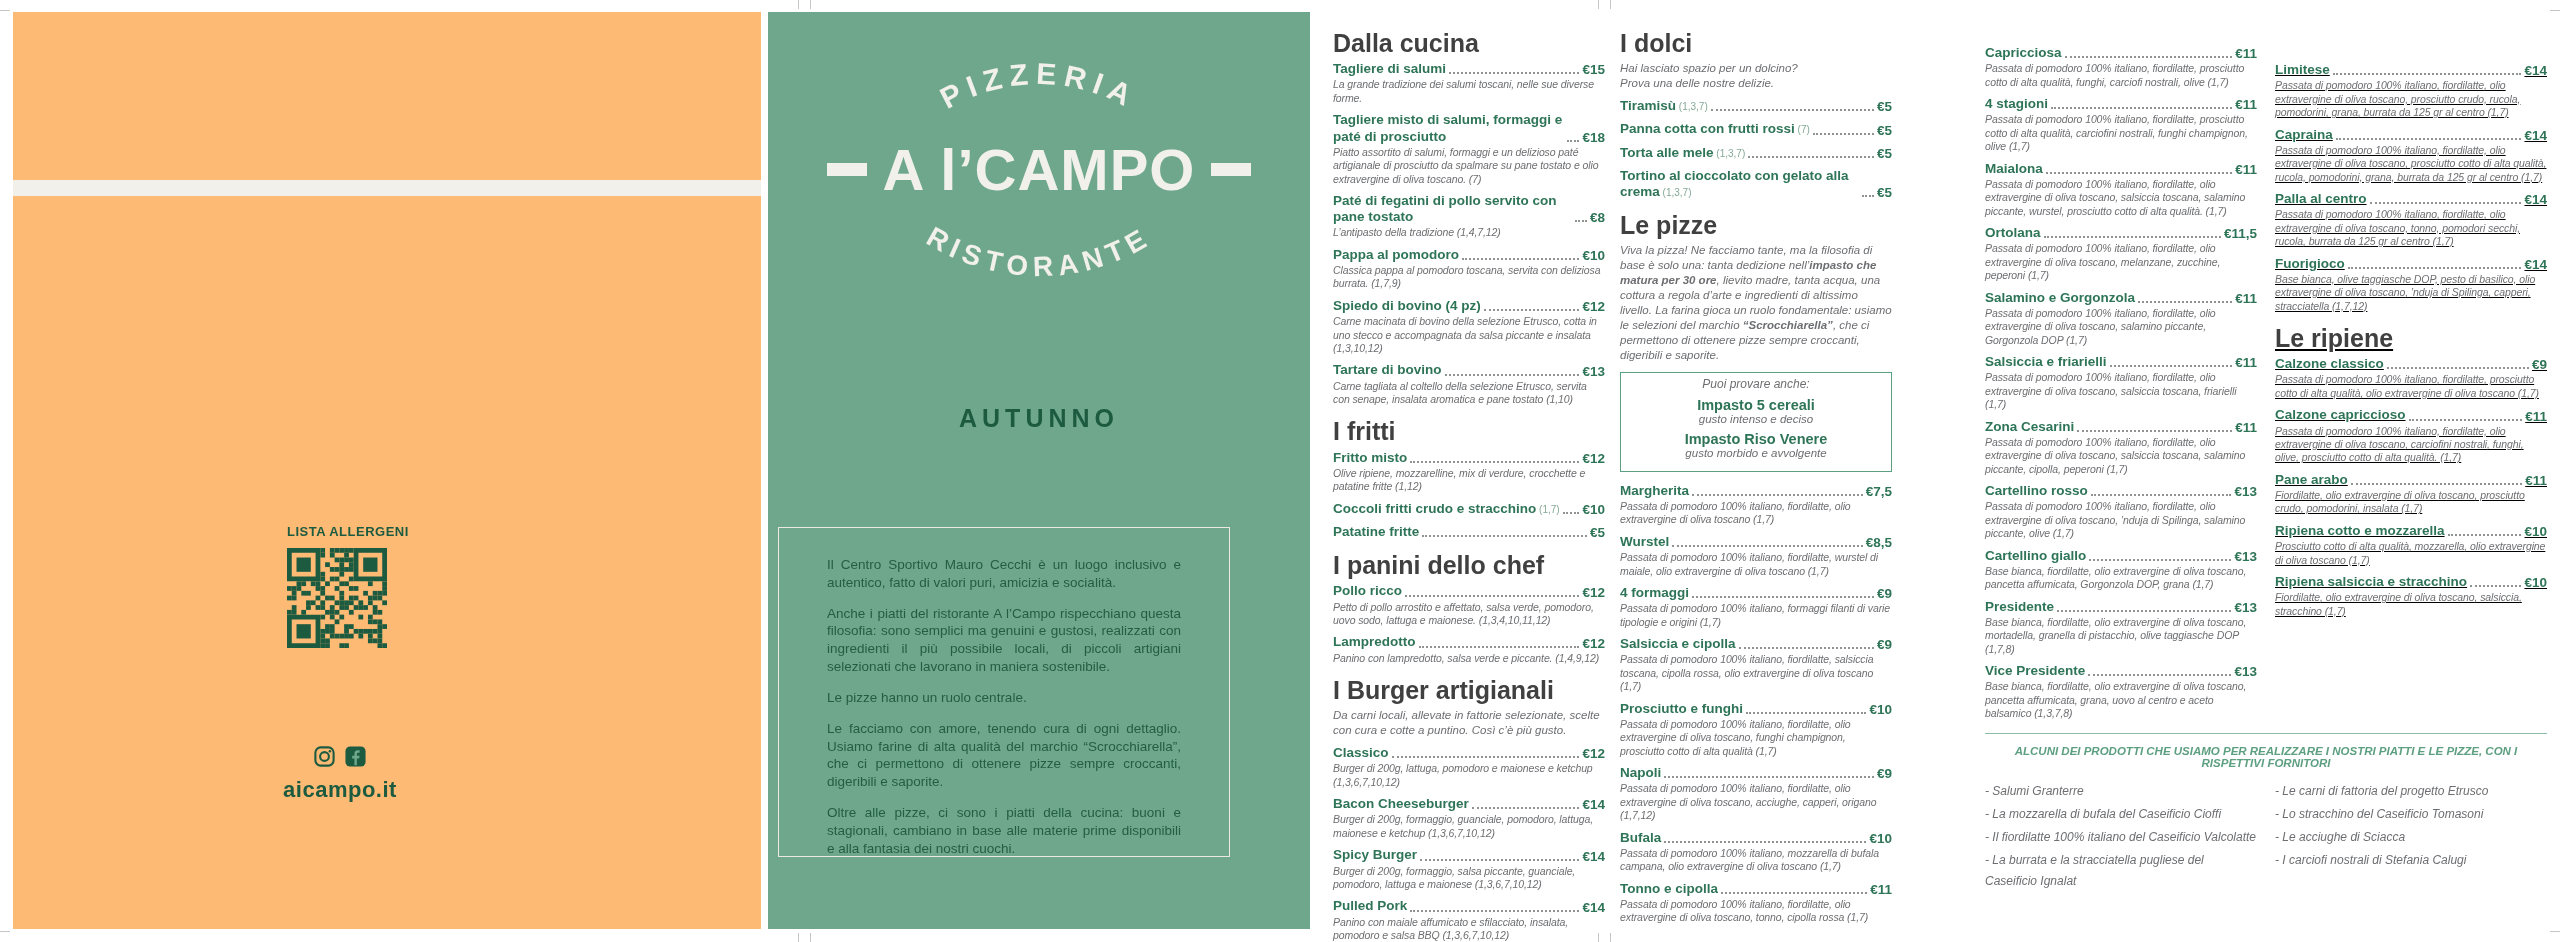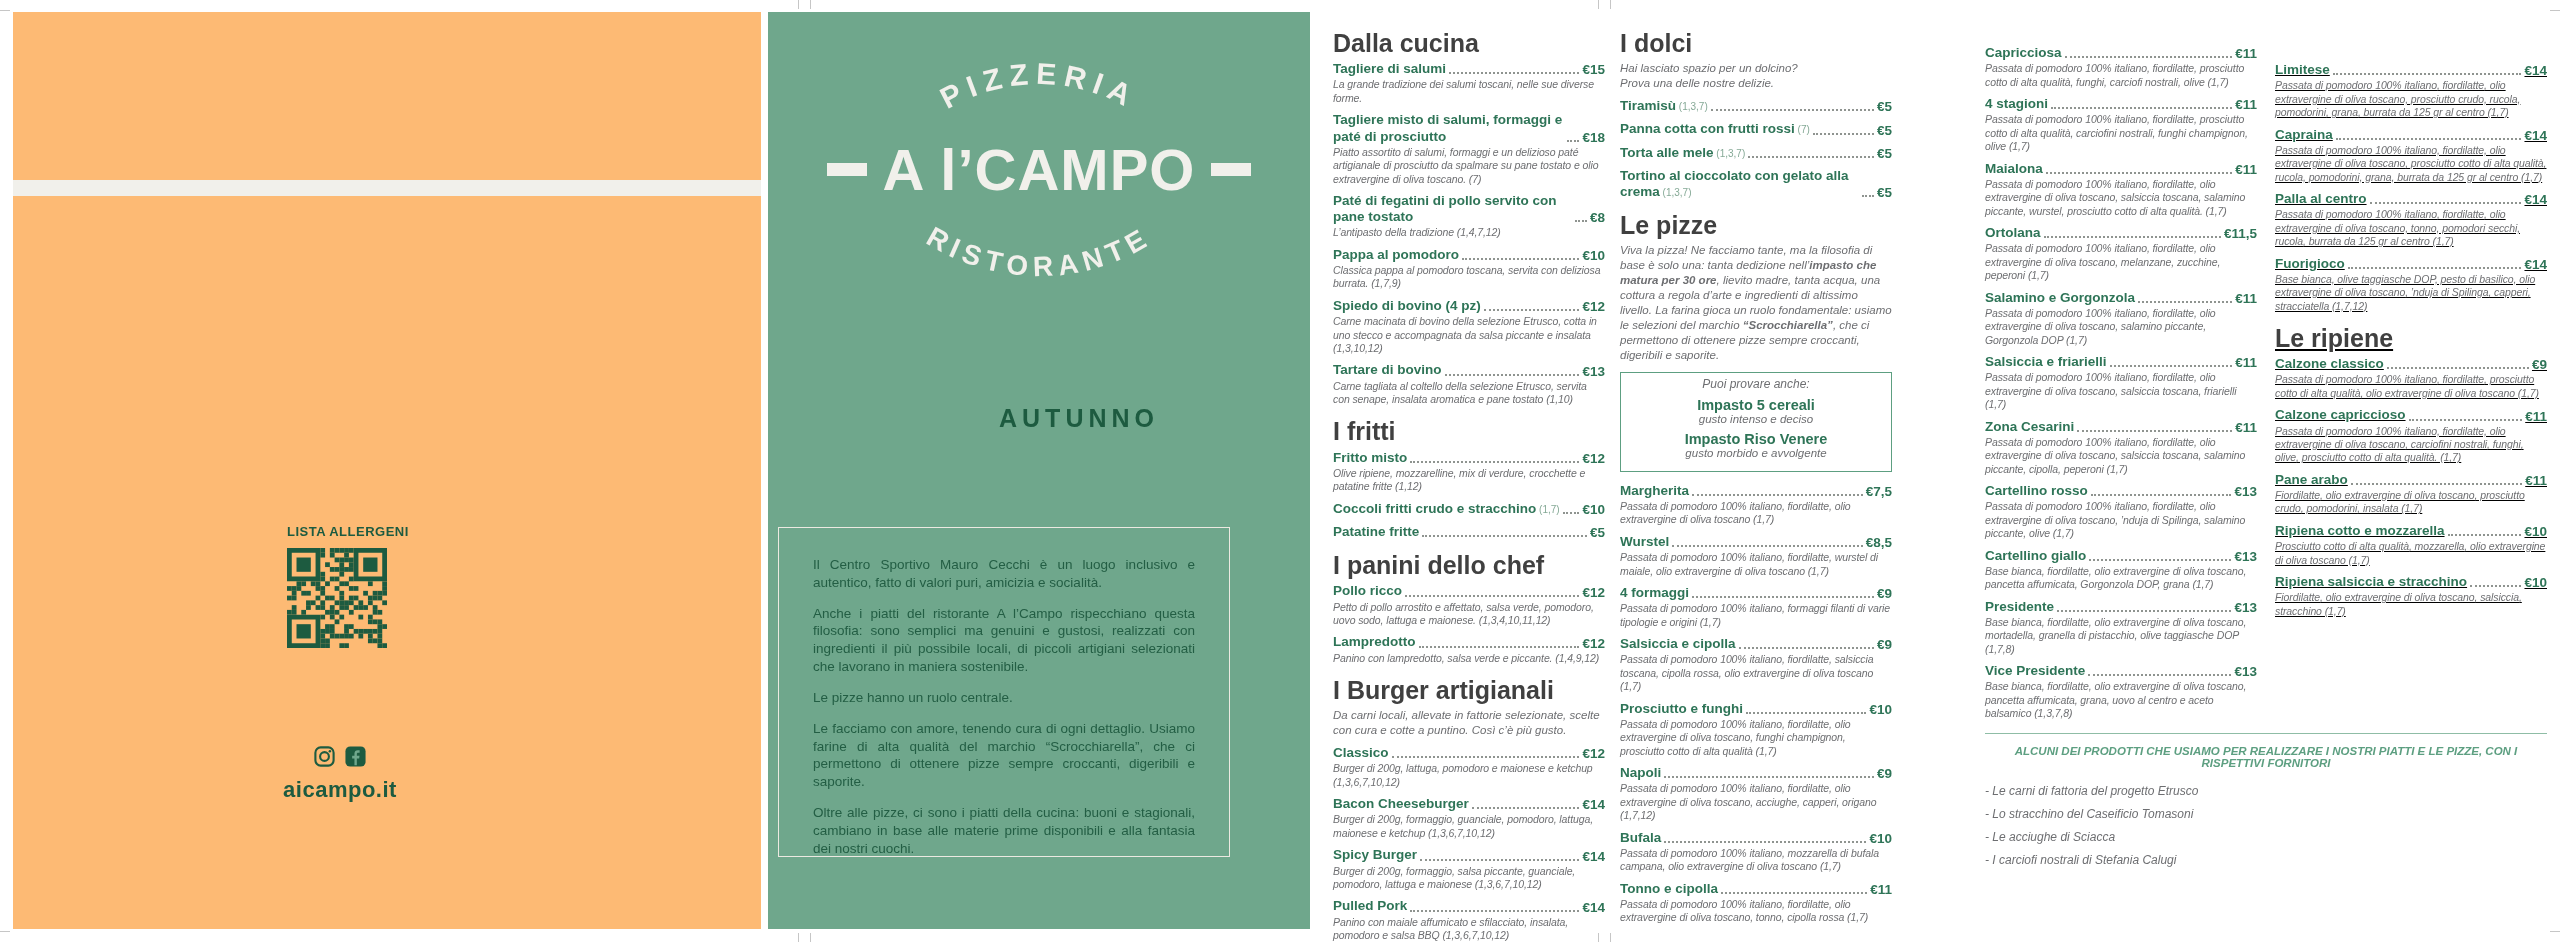--- a/index.html
+++ b/index.html
@@ -13,25 +13,25 @@
   .back-cover{position:absolute;left:13px;top:12px;width:748px;height:917px;background:#fdba74;}
   .front-cover{position:absolute;left:768px;top:12px;width:542px;height:917px;background:#6fa78c;}
   .cover-stripe{position:absolute;left:0;top:168px;width:100%;height:16px;background:#f1f0eb;}
 
   
   .logo{position:absolute;left:0;top:38px;width:100%;text-align:center;color:#f1f0eb;}
   .logo-name-row{display:flex;align-items:center;justify-content:center;gap:16px;margin-top:-14px;}
   .logo-dash{width:40px;height:13px;background:#f1f0eb;}
   .logo-name{font-size:58px;font-weight:bold;letter-spacing:1px;color:#f1f0eb;white-space:nowrap;}
   .season{position:absolute;left:0;top:392px;width:100%;text-align:center;
-          font-size:25px;font-weight:bold;letter-spacing:5px;color:#1d5b40;padding-left:40px;}
+          font-size:25px;font-weight:bold;letter-spacing:5px;color:#1d5b40;}
 
   
   .about-box{position:absolute;left:10px;top:515px;width:452px;height:330px;box-sizing:border-box;
-             border:1px solid #ece9e1;padding:28px 34px;color:#235e44;}
+             border:1px solid #ece9e1;padding:28px 48px;color:#235e44;}
   .about-box p{margin:0 0 13px;font-size:13.5px;line-height:1.32;text-align:justify;}
 
   
   .allergen{position:absolute;left:274px;top:512px;width:140px;}
   .allergen-title{font-size:13px;font-weight:bold;color:#1d5b40;letter-spacing:.5px;margin-bottom:9px;}
   .qr{width:100px;height:100px;}
   .site-block{position:absolute;left:237px;top:733px;width:180px;text-align:center;color:#1d5b40;}
   .site-icons{display:flex;justify-content:center;gap:8px;}
   .site-url{font-size:22px;font-weight:bold;letter-spacing:.5px;margin-top:5px;}
 
@@ -729,20 +729,26 @@
           </div>
         </div>
     </div>
   </div>
 
   <div class="suppliers">
     <div class="footer-rule"></div>
     <div class="footer-head">ALCUNI DEI PRODOTTI CHE USIAMO PER REALIZZARE I NOSTRI PIATTI E LE PIZZE, CON I RISPETTIVI FORNITORI</div>
     <div class="footer-cols">
       <div class="footer-col">
+          <div>- Salumi Granterre</div>
+          <div>- La mozzarella di bufala del Caseificio Cioffi</div>
+          <div>- Il fiordilatte 100% italiano del Caseificio Valcolatte</div>
+          <div>- La burrata e la stracciatella pugliese del Caseificio Ignalat</div>
+        </div>
+      <div class="footer-col">
           <div>- Le carni di fattoria del progetto Etrusco</div>
           <div>- Lo stracchino del Caseificio Tomasoni</div>
           <div>- Le acciughe di Sciacca</div>
           <div>- I carciofi nostrali di Stefania Calugi</div>
         </div>
     </div>
   </div>
 
 </div>
 

